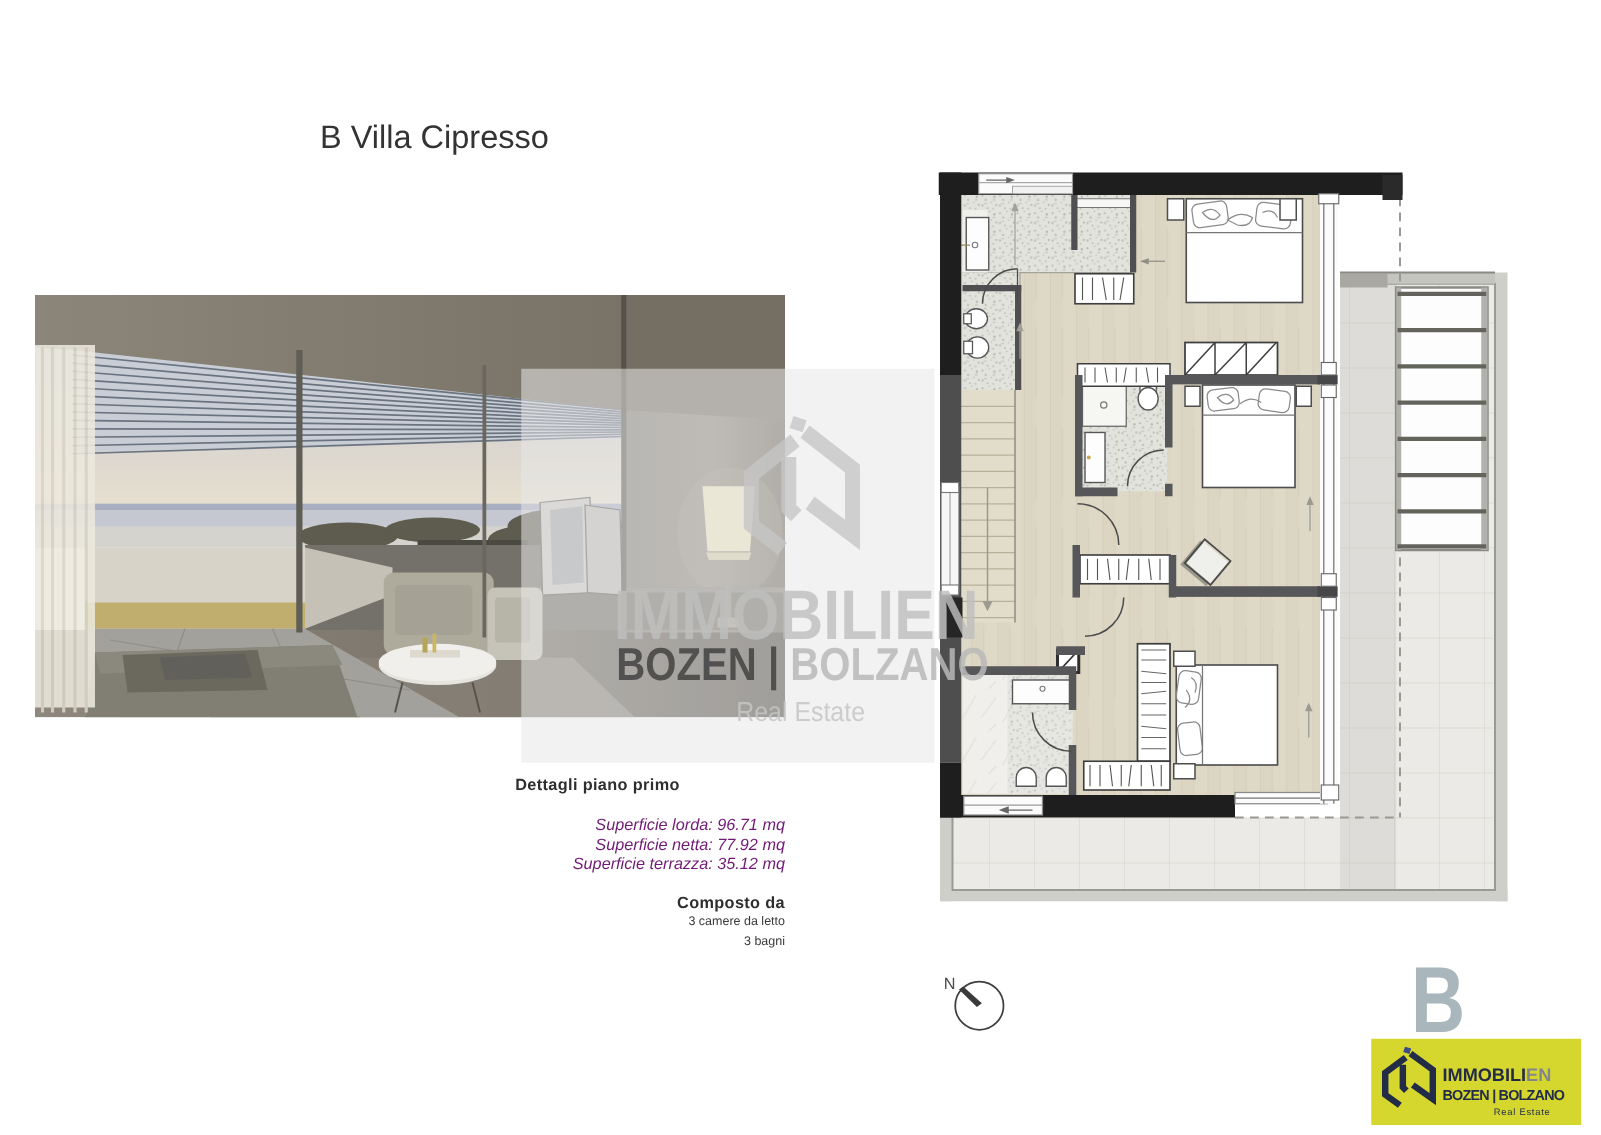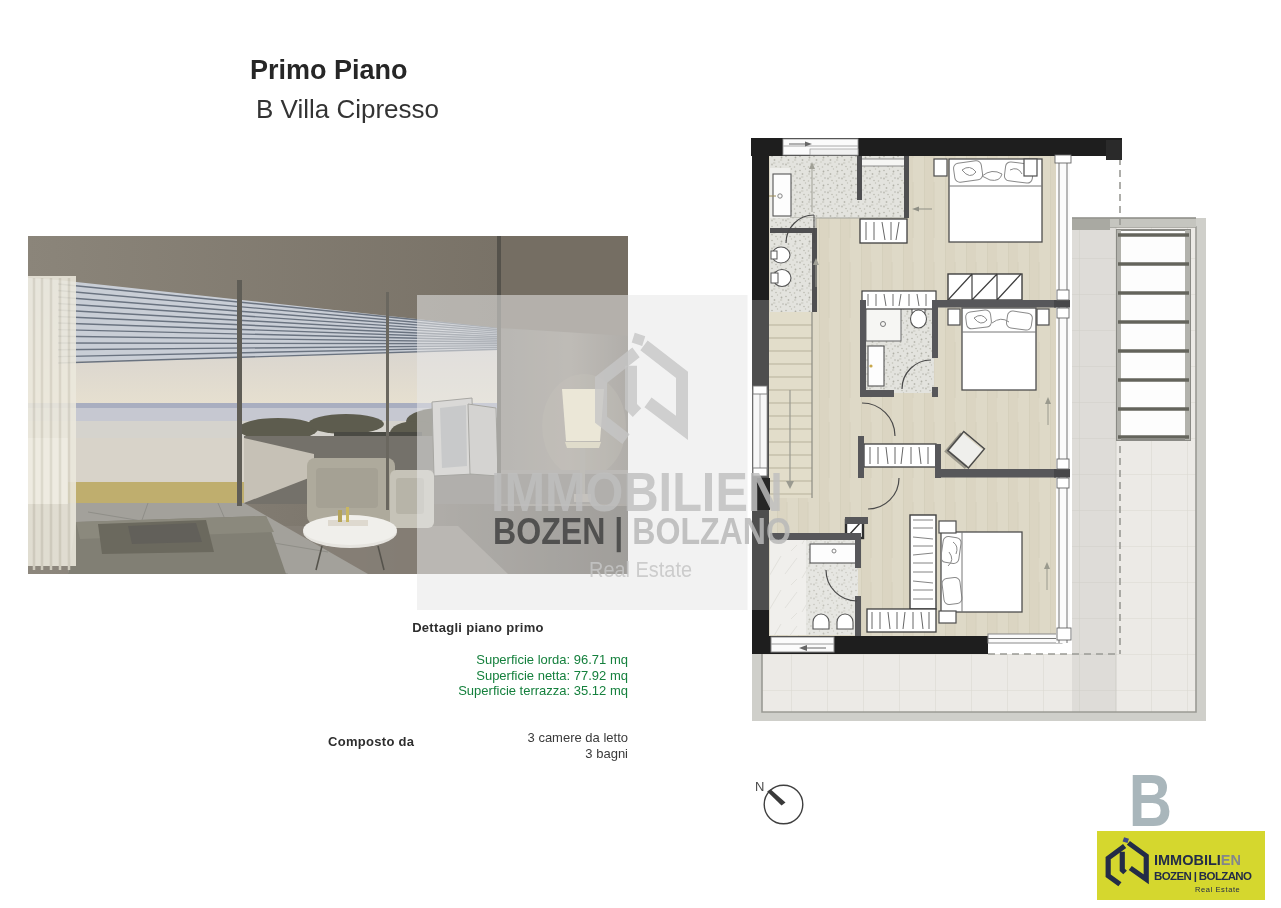--- a/index.html
+++ b/index.html
@@ -3,21 +3,20 @@
 <meta charset="utf-8">
 <style>
   html,body{margin:0;padding:0;background:#ffffff;width:1281px;height:908px;overflow:hidden;
     font-family:"Liberation Sans", sans-serif;}
   .abs{position:absolute;}
 </style>
 </head>
 <body>
 <div style="position:relative;width:1281px;height:908px;">
 
-<div class="abs" style="left:250px;top:55px;font-size:27px;font-weight:bold;color:#262626;letter-spacing:0px;">Primo Piano</div>
 
 <div class="abs" style="left:256px;top:94px;font-size:26px;color:#333;letter-spacing:0px;">B Villa Cipresso</div>
 
 <div class="abs" style="left:28px;top:236px;width:600px;height:338px;overflow:hidden;">
 <svg width="600" height="338" viewBox="0 0 600 338" xmlns="http://www.w3.org/2000/svg">
   <defs>
     <linearGradient id="skyg" x1="0" y1="0" x2="0" y2="1">
       <stop offset="0" stop-color="#c6cad5"></stop>
             <stop offset="0.55" stop-color="#ddd8cf"></stop>
             <stop offset="1" stop-color="#eee6d0"></stop>
@@ -533,25 +532,25 @@
 
 <g stroke="#9a9a8e" stroke-width="1" fill="none">
   <line x1="1047" y1="590" x2="1047" y2="567"></line>
   <polygon points="1047,562 1044,569 1050,569" fill="#9a9a8e" stroke="none"></polygon>
 </g>
 </svg>
 </div>
 
 <div class="abs" style="left:328px;top:620px;width:300px;text-align:center;font-size:13px;font-weight:bold;color:#2e2e2e;letter-spacing:0.3px;">Dettagli piano primo</div>
 
-<div class="abs" style="left:328px;top:652px;width:300px;text-align:right;font-size:13px;color:#15803d;line-height:15.5px;">Superficie lorda: 96.71 mq<br>Superficie netta: 77.92 mq<br>Superficie terrazza: 35.12 mq</div>
-
-<div class="abs" style="left:328px;top:714px;width:300px;font-size:13px;font-weight:bold;color:#2e2e2e;letter-spacing:0.3px;margin-top:20px;">Composto da</div>
-
-<div class="abs" style="left:328px;top:730px;width:300px;text-align:right;font-size:13px;color:#3a3a3a;line-height:15.5px;">3 camere da letto<br>3 bagni</div>
+<div class="abs" style="left:328px;top:652px;width:300px;text-align:right;font-size:13px;color:#701a75;line-height:15.5px;font-style:italic;">Superficie lorda: 96.71 mq<br>Superficie netta: 77.92 mq<br>Superficie terrazza: 35.12 mq</div>
+
+<div class="abs" style="left:328px;top:714px;width:300px;text-align:right;font-size:13px;font-weight:bold;color:#2e2e2e;letter-spacing:0.3px;">Composto da</div>
+
+<div class="abs" style="left:328px;top:730px;width:300px;text-align:right;font-size:10px;color:#3a3a3a;line-height:15.5px;">3 camere da letto<br>3 bagni</div>
 
 <div class="abs" style="left:748px;top:774px;width:70px;height:60px;">
 <svg width="70" height="60" viewBox="0 0 70 60" xmlns="http://www.w3.org/2000/svg">
   <text x="7" y="17" font-size="13" fill="#4a4a4a">N</text>
   <circle cx="35.5" cy="30.5" r="19.3" fill="none" stroke="#3f3f3f" stroke-width="1.4"></circle>
   <polygon points="19.2,17.5 22.5,15.2 37.5,28.5 33.5,31.5" fill="#3a3a3a"></polygon>
 </svg>
 </div>
 
 <div class="abs" style="left:1128px;top:756px;width:60px;height:80px;"><svg width="60" height="80">

